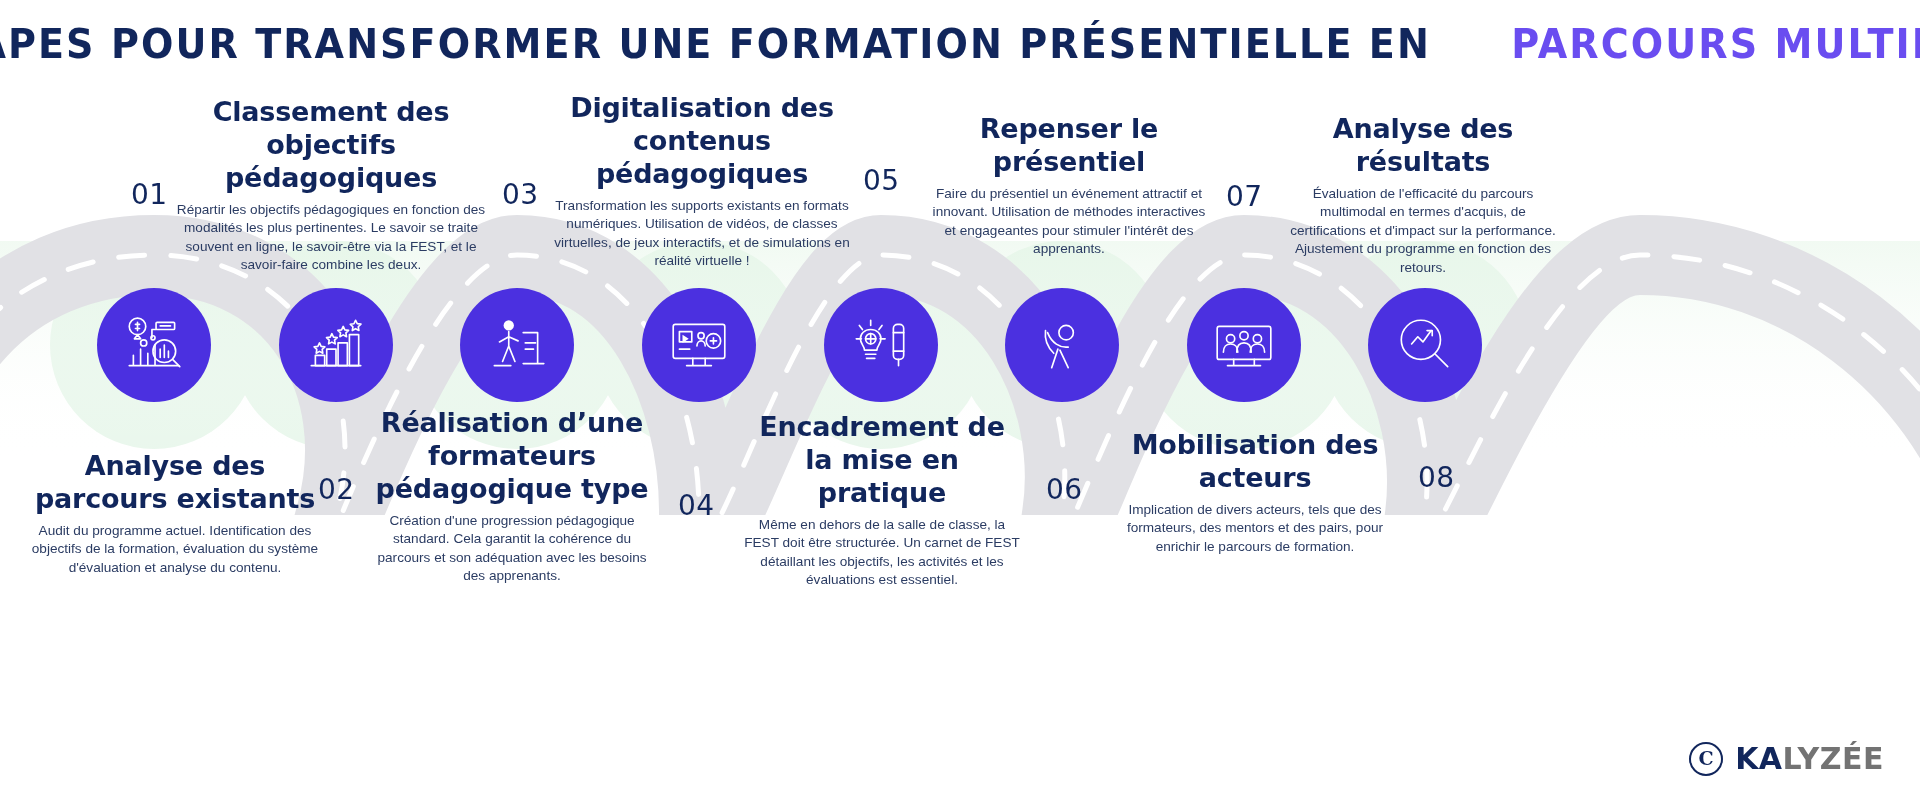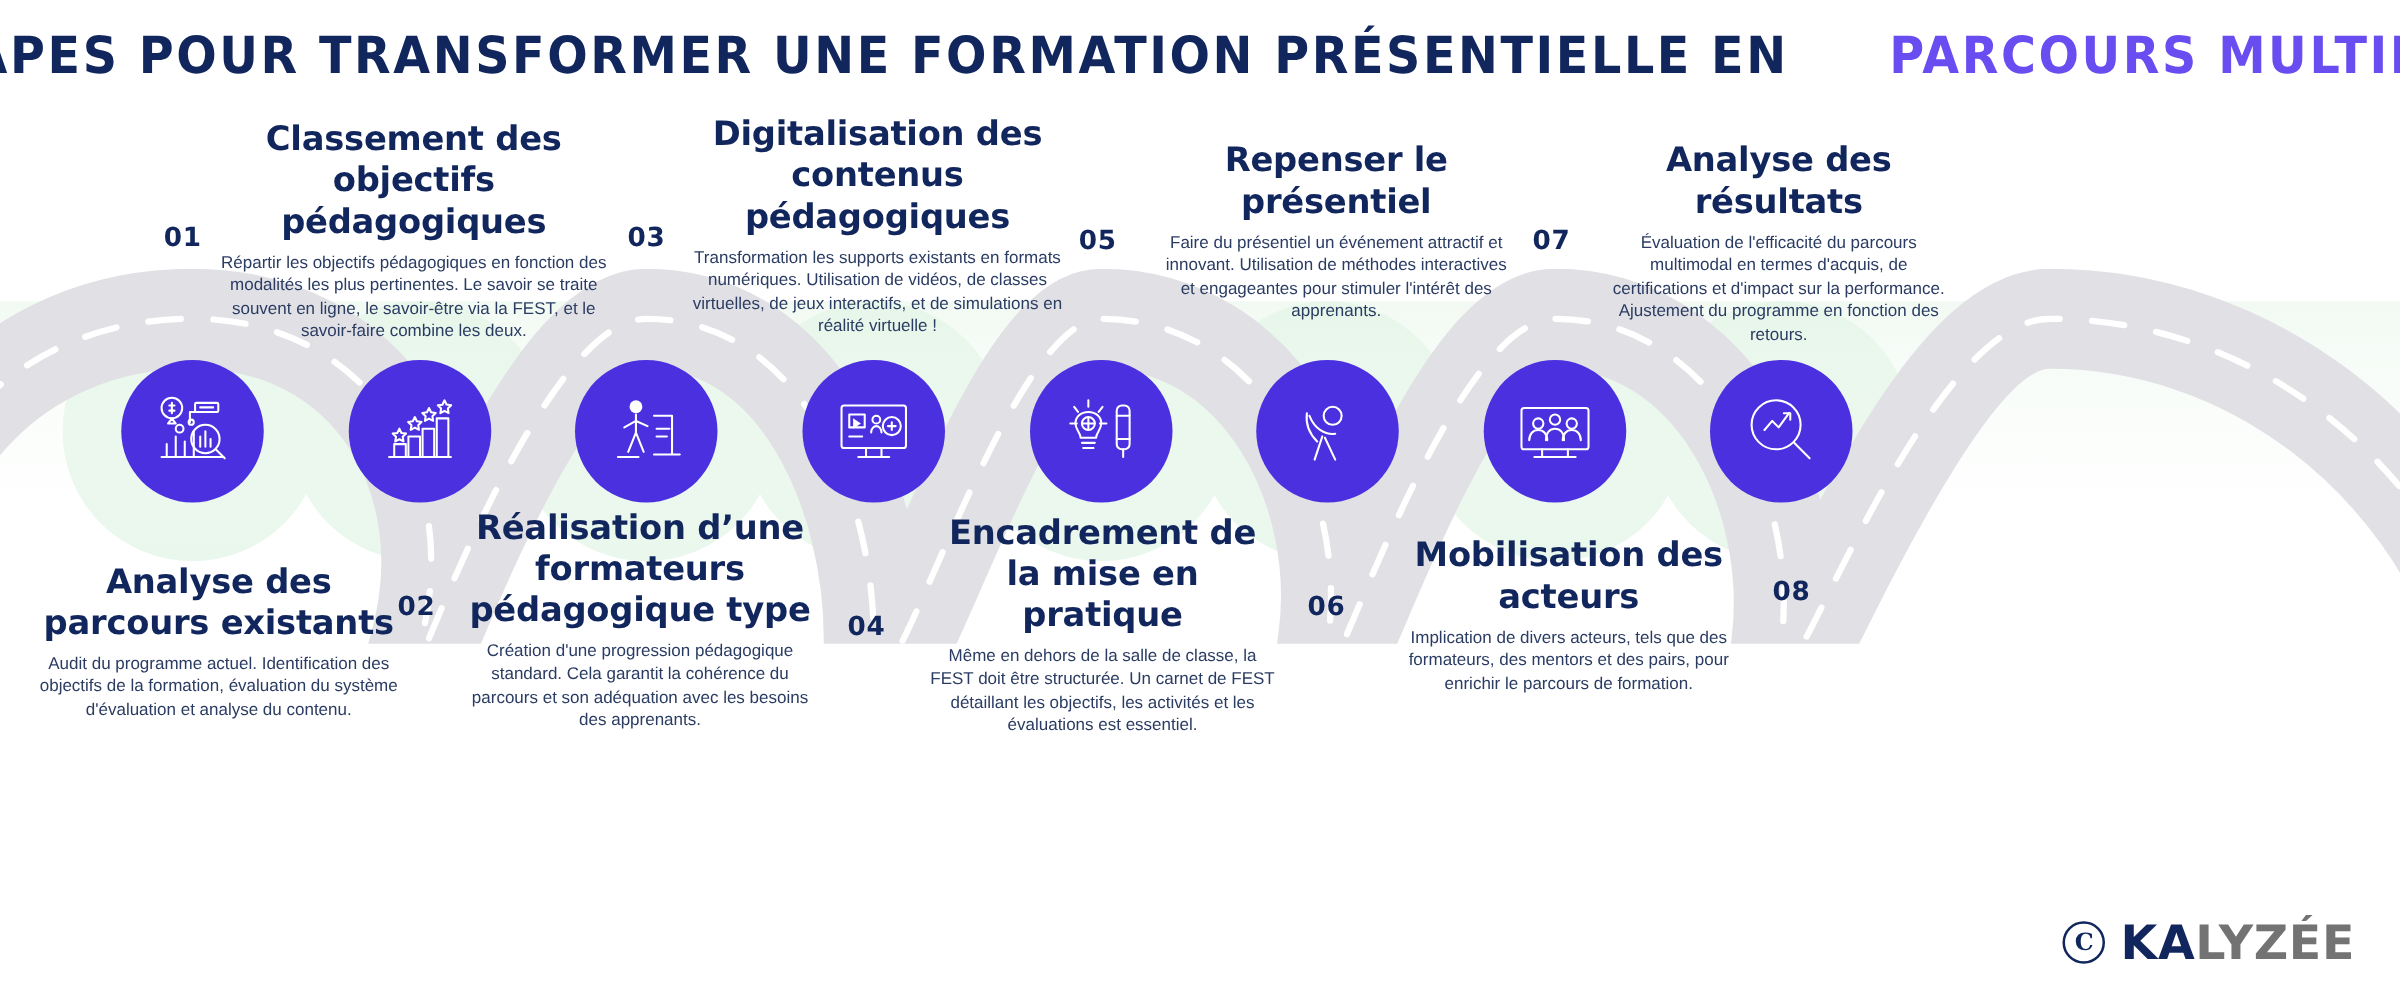--- a/index.html
+++ b/index.html
@@ -60,43 +60,43 @@
   .step p{
     color:#2b3c63;
     font-size:13.6px;
     line-height:18.4px;
     text-align:center;
     margin-top:7px;
   }
   .num{
     position:absolute; z-index:6;
     font-family:"DejaVu Sans", sans-serif;
-    font-weight:bold;
+    font-weight:normal;
     color:#11265c;
-    font-size:21px;
+    font-size:28px;
     letter-spacing:0.5px;
     text-align:center;
   }
 
   
   #logo{
     position:absolute; right:36px; bottom:20px; z-index:8;
     display:flex; align-items:center; gap:12px;
   }
   #logo .cmark{
     width:34px; height:34px; border-radius:50%;
     border:2.6px solid #11265c;
     display:flex; align-items:center; justify-content:center;
     font-family:"DejaVu Serif", serif;
     font-size:19px; font-weight:bold; color:#11265c;
     line-height:1;
   }
   .logo-word{
     font-family:"DejaVu Sans", sans-serif;
-    font-weight:bold; font-size:38px; letter-spacing:0.5px;
+    font-weight:bold; font-size:30px; letter-spacing:0.5px;
     display:flex; align-items:center;
   }
   .lw-a{ color:#11265c; }
   .lw-b{ color:#737373; }
 </style>
 </head>
 <body>
 
 <div id="title-bar">
   <span class="title-txt t-dark">8 étapes pour transformer une formation présentielle en </span>
@@ -266,21 +266,21 @@
 <div class="step" style="left:366px; top:406px; width:292px;">
   <h3>Réalisation d’une formateurs pédagogique type</h3>
   <p>Création d'une progression pédagogique standard. Cela garantit la cohérence du parcours et son adéquation avec les besoins des apprenants.</p>
 </div>
 <div class="num" style="left:678px; top:489px;">04</div>
 
 <div class="step" style="left:930px; top:112px; width:278px;">
   <h3>Repenser le présentiel</h3>
   <p>Faire du présentiel un événement attractif et innovant. Utilisation de méthodes interactives et engageantes pour stimuler l'intérêt des apprenants.</p>
 </div>
-<div class="num" style="left:863px; top:180px;">05</div>
+<div class="num" style="left:863px; top:164px;">05</div>
 
 <div class="step" style="left:742px; top:410px; width:280px;">
   <h3>Encadrement de la mise en pratique</h3>
   <p>Même en dehors de la salle de classe, la FEST doit être structurée. Un carnet de FEST détaillant les objectifs, les activités et les évaluations est essentiel.</p>
 </div>
 <div class="num" style="left:1046px; top:473px;">06</div>
 
 <div class="step" style="left:1288px; top:112px; width:270px;">
   <h3>Analyse des résultats</h3>
   <p>Évaluation de l'efficacité du parcours multimodal en termes d'acquis, de certifications et d'impact sur la performance. Ajustement du programme en fonction des retours.</p>

